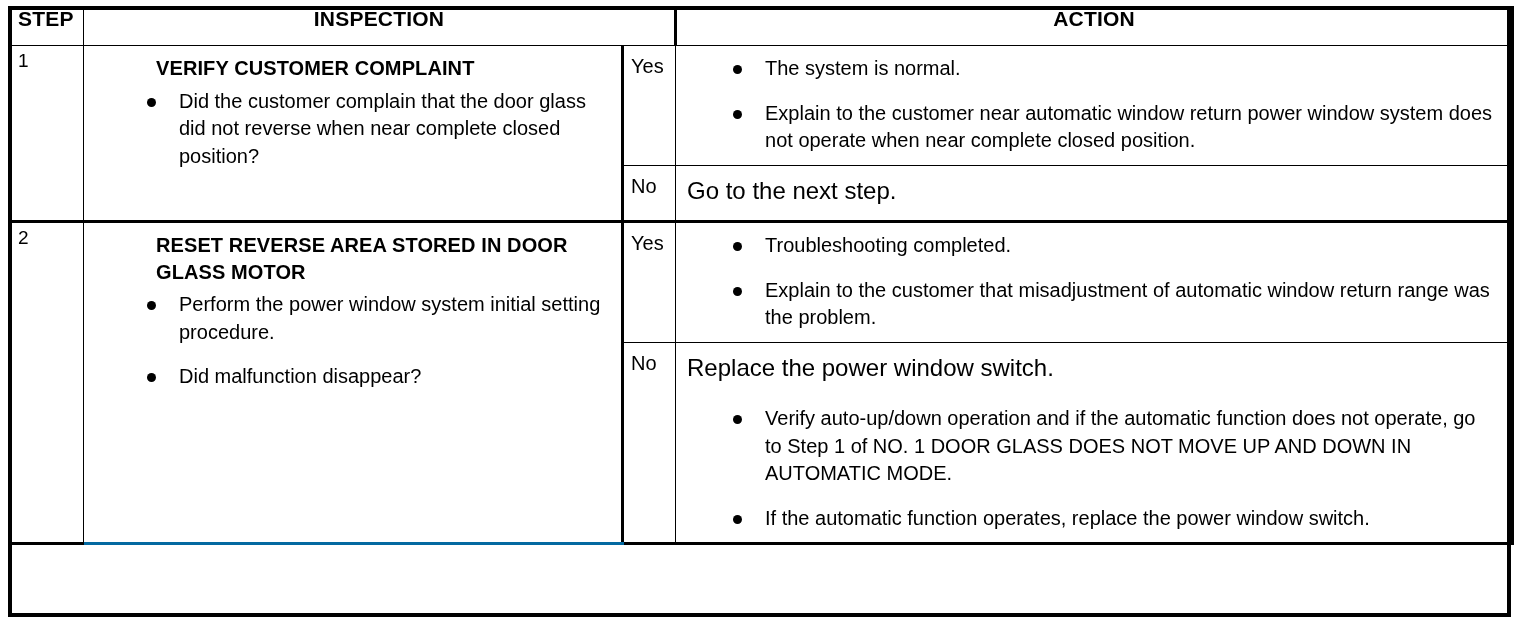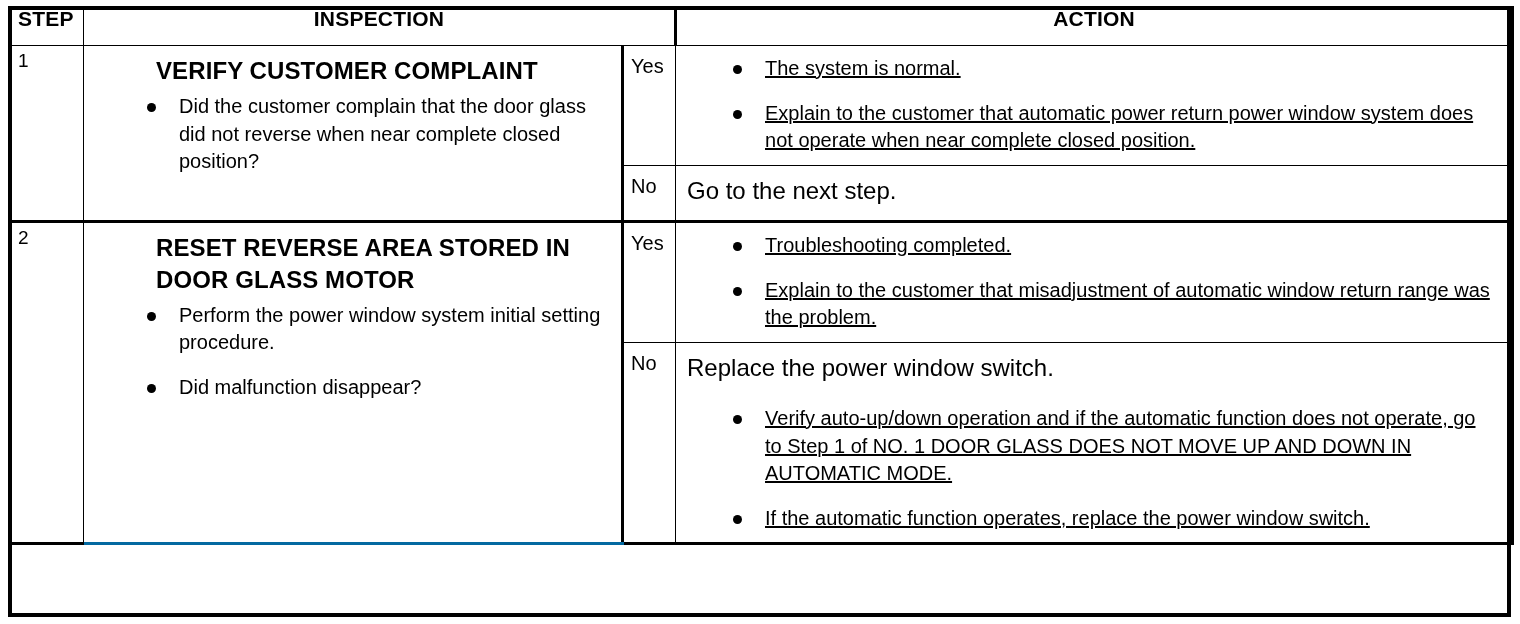--- a/index.html
+++ b/index.html
@@ -105,40 +105,40 @@
   }
   .rowsep-thick {
     border-bottom: 3px solid #000 !important;
   }
   .rowsep-thin {
     border-bottom: 1px solid #000 !important;
   }
 
   
   .sub-title {
-    font-size: 24px;
+    font-size: 20px;
     font-weight: bold;
     line-height: 1.33;
     margin: 0 0 6px 0;
     padding-left: 58px;
     letter-spacing: 0.1px;
   }
   .plain-line {
     font-size: 24px;
     line-height: 1.3;
     margin: 0 0 4px 0;
     padding-left: 2px;
   }
   ul.blist {
     list-style: none;
     margin: 0;
     padding: 0;
   }
   ul.blist.insp-list { padding-left: 49px; }
-  ul.blist.act-list  { padding-left: 48px; text-decoration: underline; }
+  ul.blist.act-list  { padding-left: 48px; }
 
   ul.blist li {
     position: relative;
     font-size: 20px;
     line-height: 1.38;
     margin: 0 0 17px 0;
     padding-left: 32px;
   }
   ul.blist li:last-child { margin-bottom: 0; }
 
@@ -192,21 +192,21 @@
         <td class="cell-yn rowsep-thin">Yes</td>
 
         <td class="cell-action rowsep-thin">
           <ul class="blist act-list">
             <li>
               <span class="dot"></span>
               <span>The system is normal.</span>
             </li>
             <li>
               <span class="dot"></span>
-              <span>Explain to the customer that automatic power return power window system does not operate when near complete closed position.</span>
+              <span>Explain to the customer near automatic window return power window system does not operate when near complete closed position.</span>
             </li>
           </ul>
         </td>
       </tr>
 
       <tr>
         <td class="cell-yn rowsep-thick">No</td>
         <td class="cell-action rowsep-thick">
           <div class="plain-line">Go to the next step.</div>
         </td>

